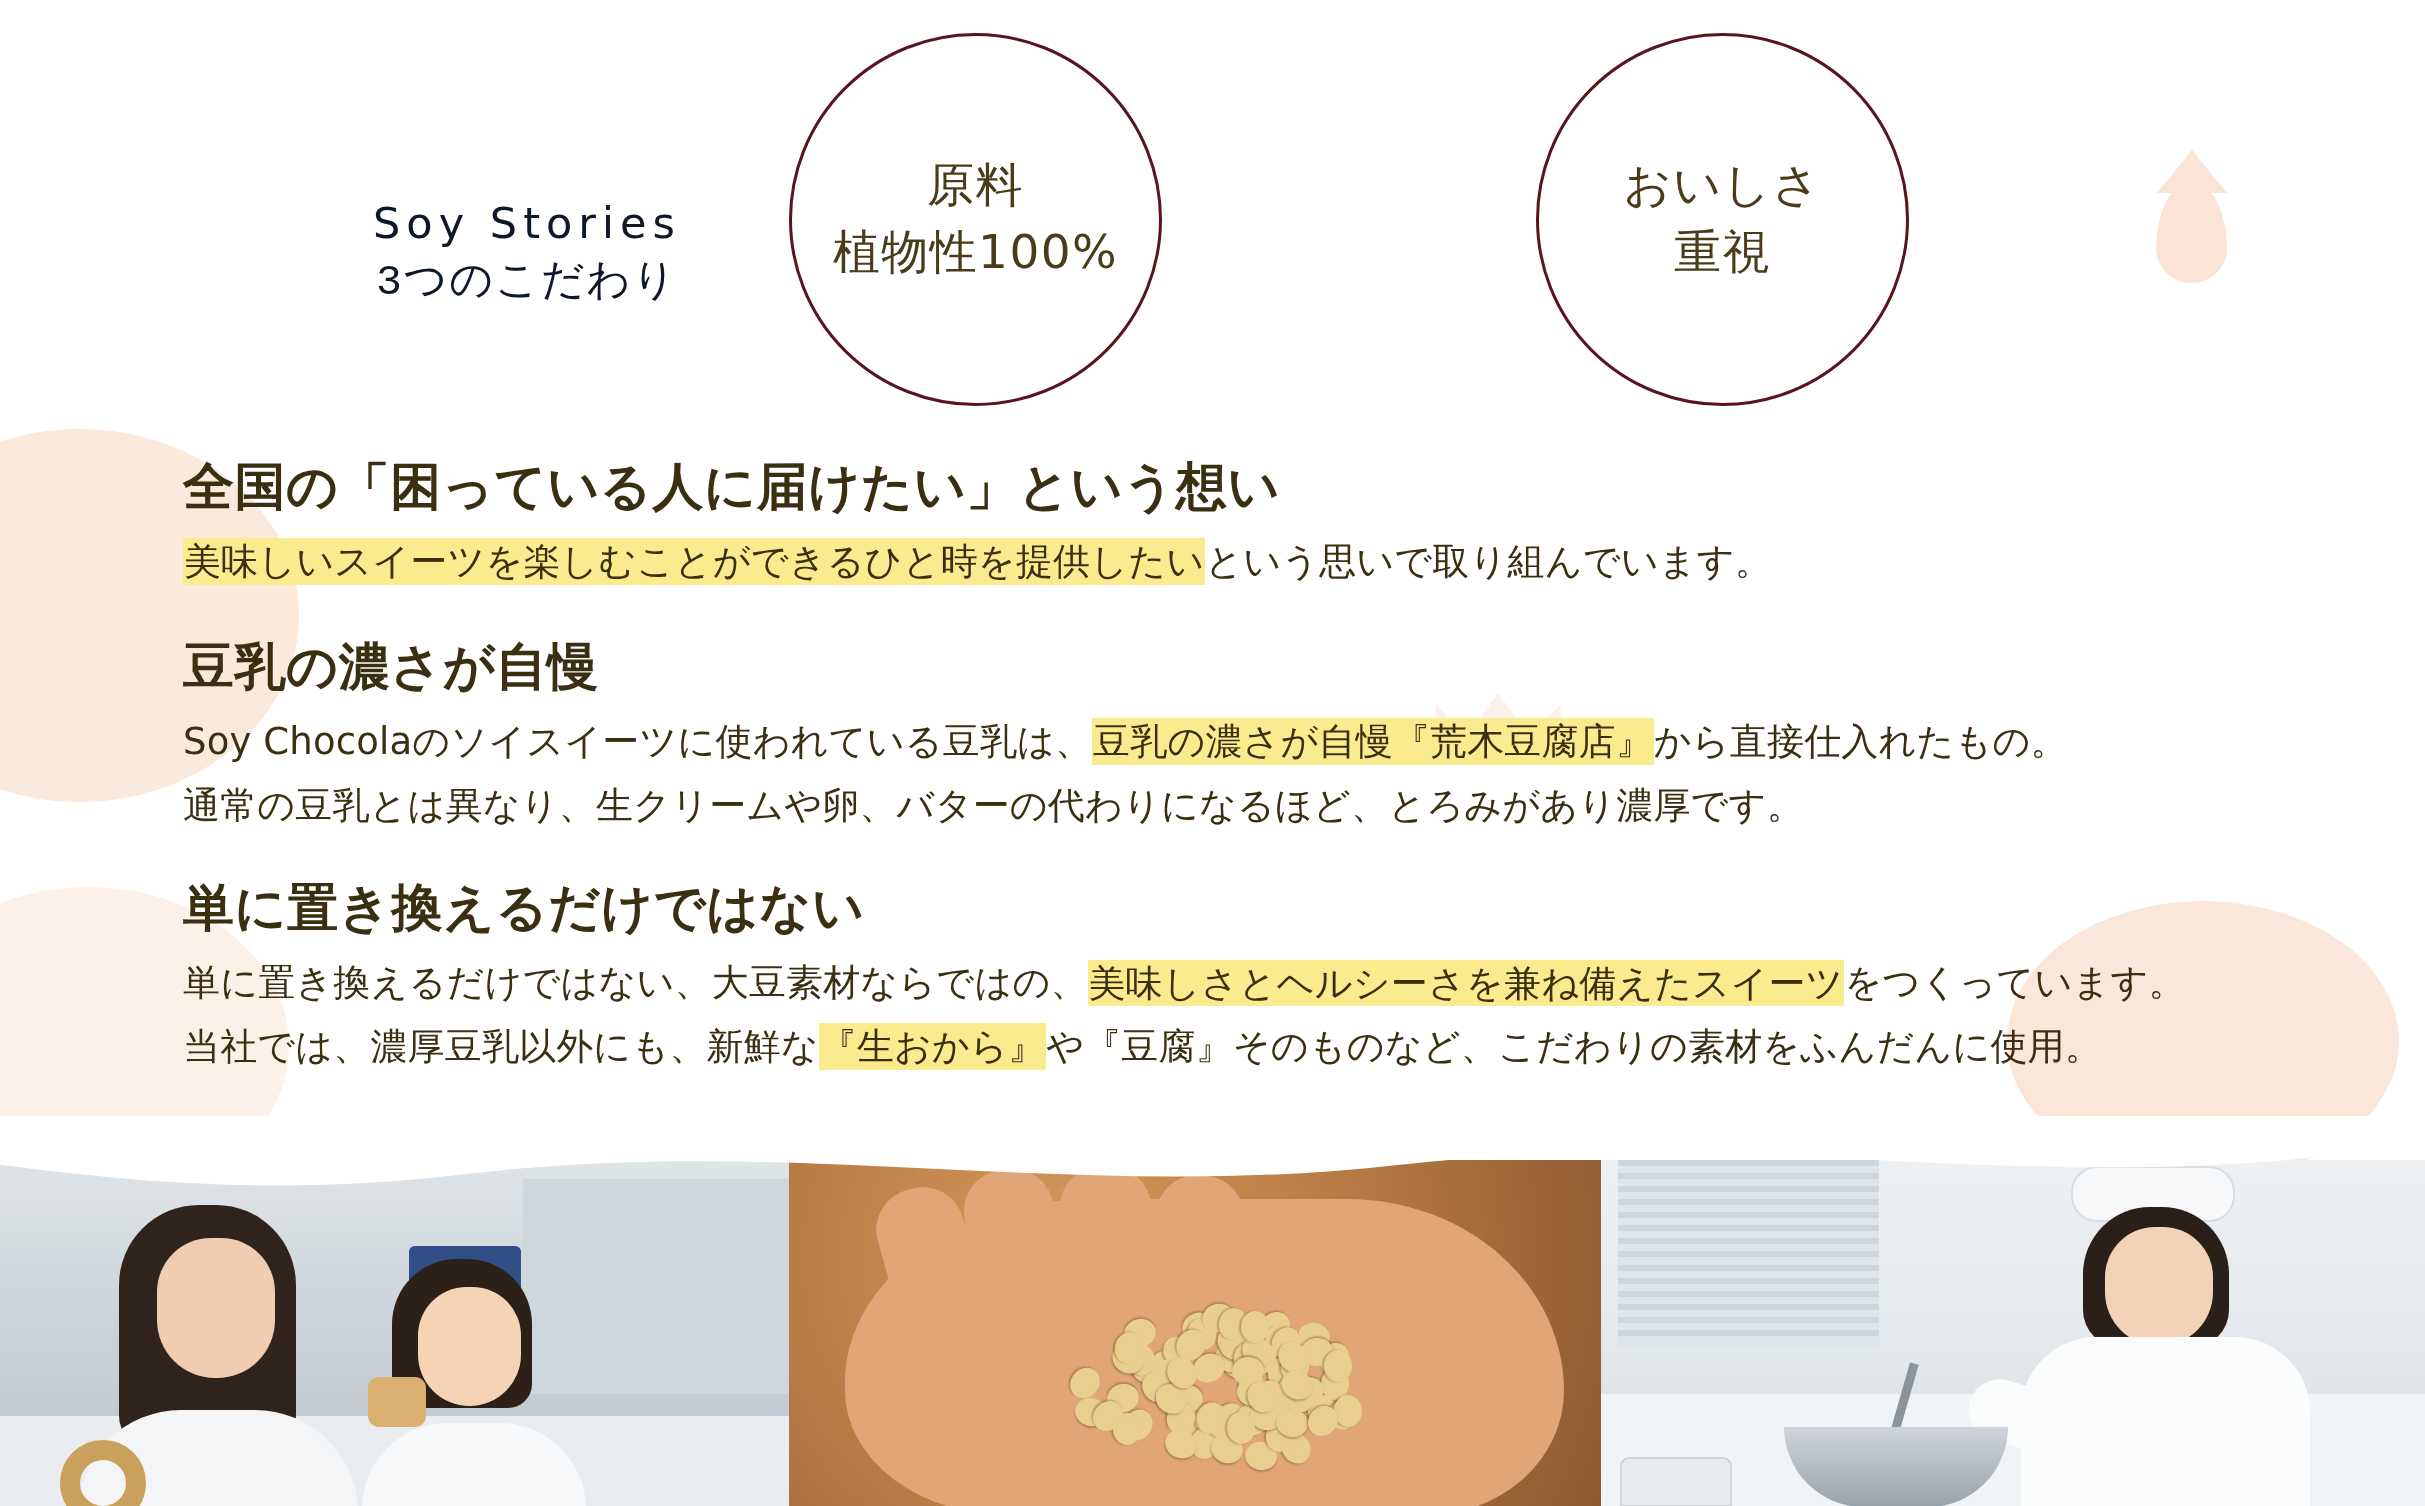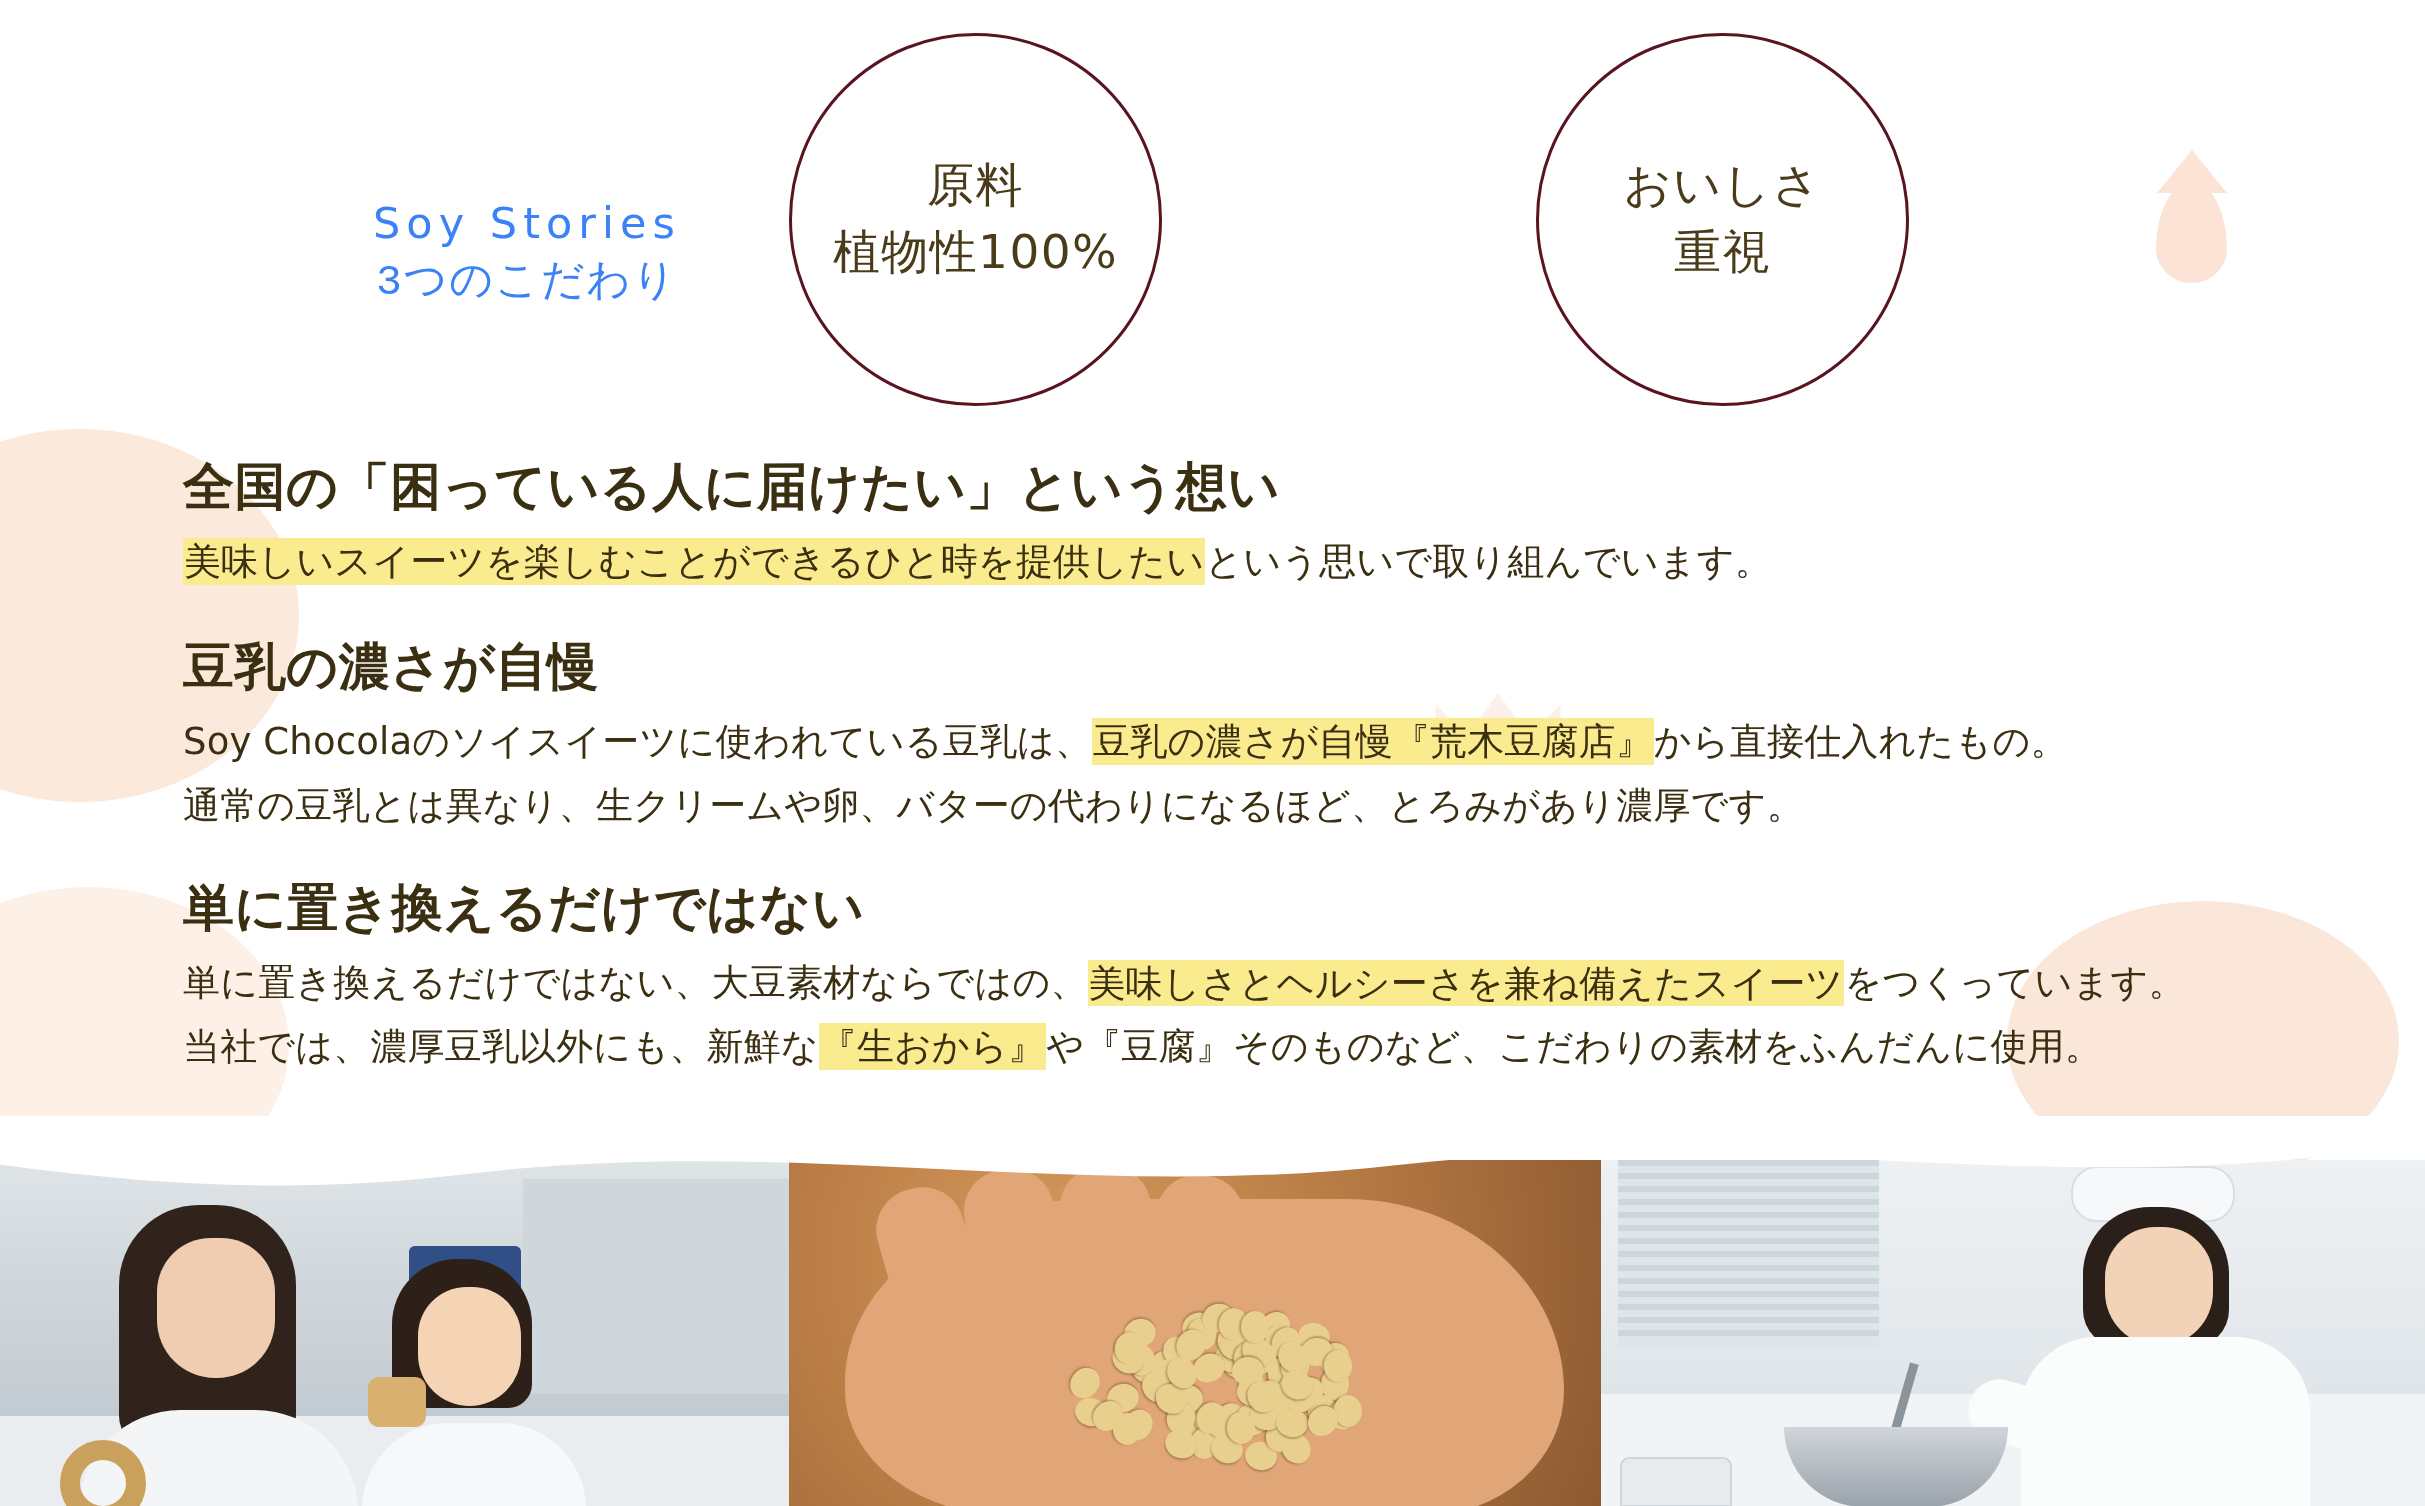--- a/index.html
+++ b/index.html
@@ -29,21 +29,21 @@
   .crown-deco{
     position:absolute; left:1428px; top:686px; width:140px; height:84px; z-index:0;
     opacity:.5;
   }
 
   
   .header { position:relative; z-index:2; height:439px; }
   .brand-label{
     position:absolute; left:331px; top:194px; width:392px;
     text-align:center; line-height:1.38;
-    font-size:43px; color:#3b82f6; letter-spacing:.06em;
+    font-size:43px; color:#0f172a; letter-spacing:.06em;
     font-family:"DejaVu Sans",sans-serif;
   }
   .brand-label .en{ letter-spacing:.14em; display:block; }
   .brand-label .jp{ display:block; letter-spacing:.04em;font-family:Liberation Mono, monospace; }
 
   .circles{ position:absolute; left:789px; top:28px; width:1167px; height:392px; }
   .circle{
     position:absolute; width:373px; height:373px; border-radius:50%;
     border:3.7px solid #5a1420; display:flex; flex-direction:column;
     align-items:center; justify-content:center; text-align:center;

